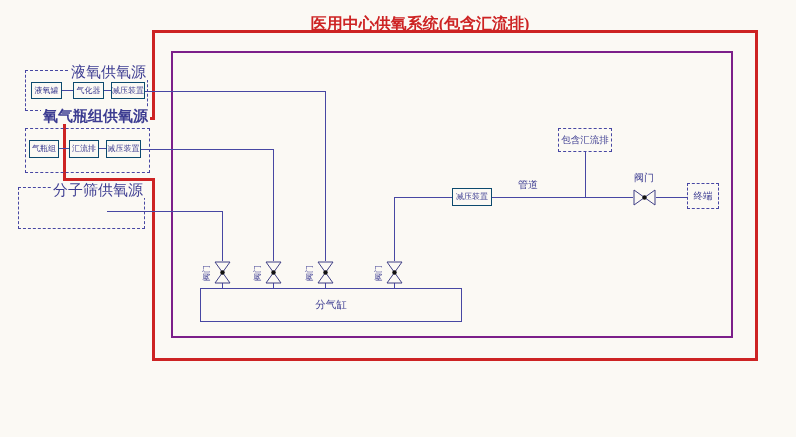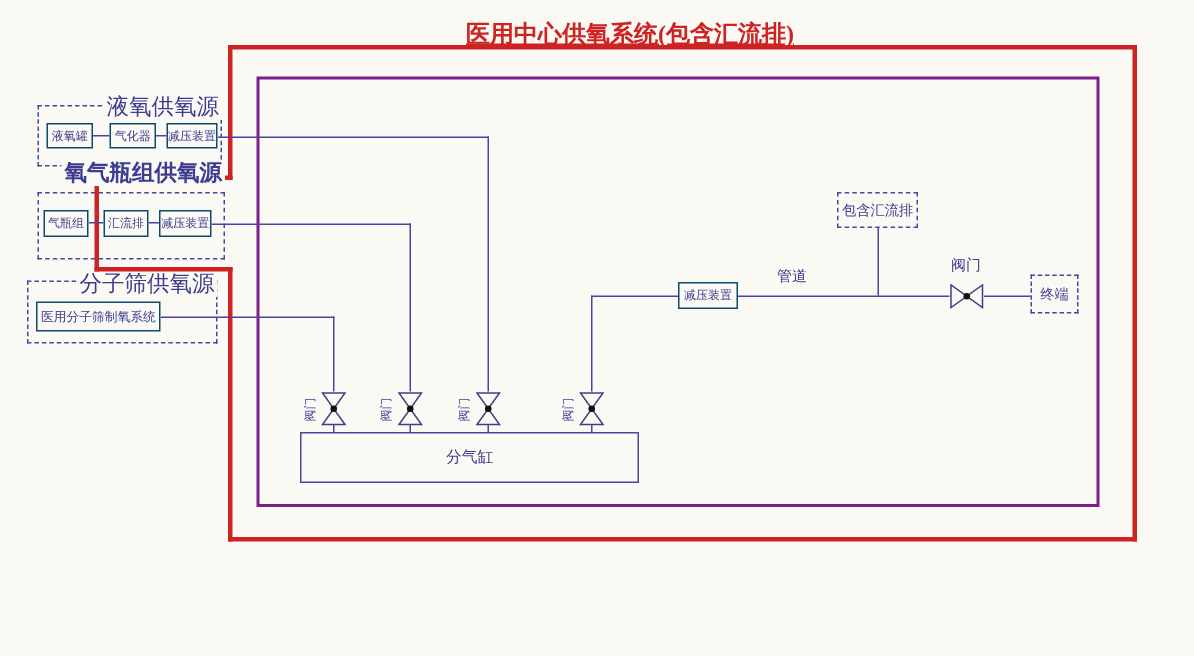--- a/index.html
+++ b/index.html
@@ -83,21 +83,20 @@
     <span>氧气瓶组供氧源</span></div>
   <div class="comp" style="left:29px;top:140px;width:30px;height:18px;">气瓶组</div>
   <div class="pline" style="left:59px;top:148px;width:10px;height:1px;"></div>
   <div class="comp" style="left:69px;top:140px;width:30px;height:18px;">汇流排</div>
   <div class="pline" style="left:99px;top:148px;width:7px;height:1px;"></div>
   <div class="comp" style="left:106px;top:140px;width:35px;height:18px;">减压装置</div>
 
   <div class="dash-box" style="left:18px;top:187px;width:127px;height:42px;"></div>
   <div class="grp-label" style="left:18px;top:182px;width:127px;">
     <span>分子筛供氧源</span></div>
-  <div class="comp" style="left:24px;top:201px;width:83px;height:20px;font-size:8.5px;">医用分子筛制氧系统</div>
 
   <div class="valve-rot" style="left:198px;top:268px;">阀门</div>
   <div class="valve" style="left:214px;top:261px;">
     <svg width="17" height="23" viewBox="0 0 17 23">
       <path d="M1,1 H16 L8.5,11.5 Z" fill="none" stroke="#3f3f85" stroke-width="1"></path>
       <path d="M1,22 H16 L8.5,11.5 Z" fill="none" stroke="#3f3f85" stroke-width="1"></path>
       <circle cx="8.5" cy="11.5" r="2.2" fill="#111"></circle>
       </svg>
     </div>
   <div class="valve-rot" style="left:249px;top:268px;">阀门</div>
@@ -118,21 +117,21 @@
     </div>
   <div class="valve-rot" style="left:370px;top:268px;">阀门</div>
   <div class="valve" style="left:386px;top:261px;">
     <svg width="17" height="23" viewBox="0 0 17 23">
       <path d="M1,1 H16 L8.5,11.5 Z" fill="none" stroke="#3f3f85" stroke-width="1"></path>
       <path d="M1,22 H16 L8.5,11.5 Z" fill="none" stroke="#3f3f85" stroke-width="1"></path>
       <circle cx="8.5" cy="11.5" r="2.2" fill="#111"></circle>
       </svg>
     </div>
 
-  <div class="big-box" style="left:200px;top:288px;width:226px;height:34px;">分气缸</div>
+  <div class="big-box" style="left:200px;top:288px;width:262px;height:34px;">分气缸</div>
 
   <div class="comp" style="left:452px;top:188px;width:40px;height:18px;">减压装置</div>
   <div class="free-label" style="left:508px;top:180px;width:40px;text-align:center;">管道</div>
   <div class="dash-box" style="left:558px;top:128px;width:54px;height:24px;display:flex;align-items:center;justify-content:center;">
     <span style="font-size:9.5px;color:var(--text);white-space:nowrap;">包含汇流排</span>
     </div>
   <div class="free-label" style="left:626px;top:173px;width:36px;">阀门</div>
   <div class="valve" style="left:633px;top:189px;">
     <svg width="23" height="17" viewBox="0 0 23 17">
       <path d="M1,1 V16 L11.5,8.5 Z" fill="none" stroke="#3f3f85" stroke-width="1"></path>

